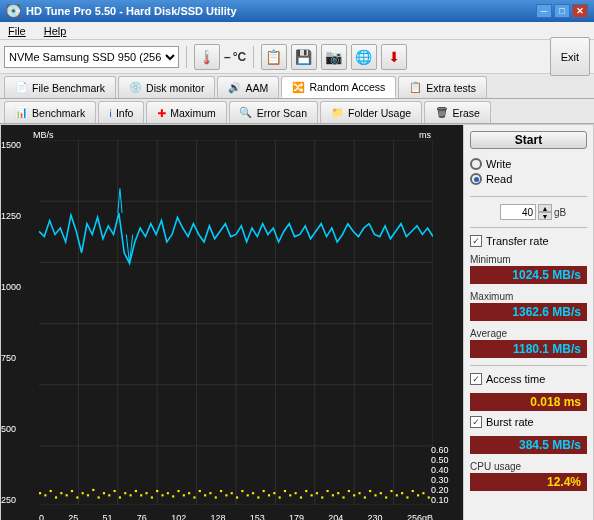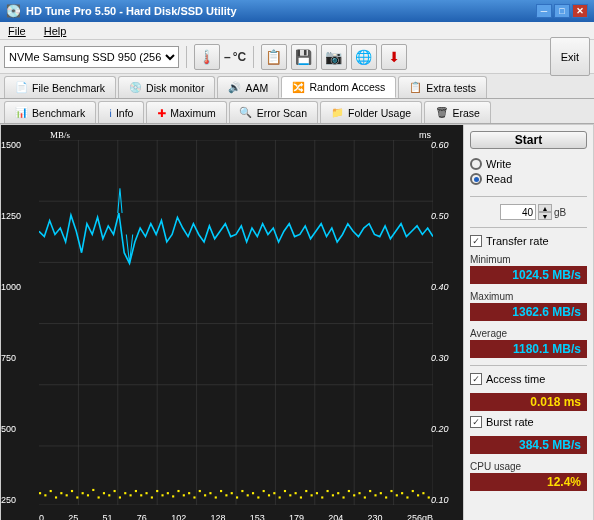--- a/index.html
+++ b/index.html
@@ -170,23 +170,22 @@
     .y-label { color: white; font-size: 9px; }
 
     
     .y-labels-right {
       position: absolute;
       right: 2px; top: 15px;
       bottom: 20px;
       width: 30px;
       display: flex;
       flex-direction: column;
-      justify-content: space-between;
+      justify-content: flex-end;
       align-items: flex-start;
-      font-style: italic;
     }
 
     
     .x-labels {
       position: absolute;
       bottom: 2px; left: 38px; right: 30px;
       display: flex;
       justify-content: space-between;
     }
     .x-label { color: white; font-size: 9px; }
@@ -368,21 +367,21 @@
 
     <div class="y-labels-left">
       <span class="y-label">1500</span>
       <span class="y-label">1250</span>
       <span class="y-label">1000</span>
       <span class="y-label">750</span>
       <span class="y-label">500</span>
       <span class="y-label">250</span>
     </div>
 
-    <div style="position:absolute;top:5px;left:49px;color:white;font-size:9px;font-family:Liberation Serif, serif;">MB/s</div>
+    <div style="position:absolute;top:5px;left:32px;color:white;font-size:9px;">MB/s</div>
     <div style="position:absolute;top:5px;right:32px;color:white;font-size:9px;">ms</div>
 
     <svg style="position:absolute;left:38px;top:15px;right:30px;bottom:20px;width:calc(100% - 68px);height:calc(100% - 35px);" viewBox="0 0 370 340" preserveAspectRatio="none">
 
       <line x1="0" y1="0" x2="370" y2="0" stroke="#444" stroke-width="0.5"></line>
       <line x1="0" y1="57" x2="370" y2="57" stroke="#444" stroke-width="0.5"></line>
       <line x1="0" y1="114" x2="370" y2="114" stroke="#444" stroke-width="0.5"></line>
       <line x1="0" y1="171" x2="370" y2="171" stroke="#444" stroke-width="0.5"></line>
       <line x1="0" y1="228" x2="370" y2="228" stroke="#444" stroke-width="0.5"></line>
       <line x1="0" y1="285" x2="370" y2="285" stroke="#444" stroke-width="0.5"></line>

